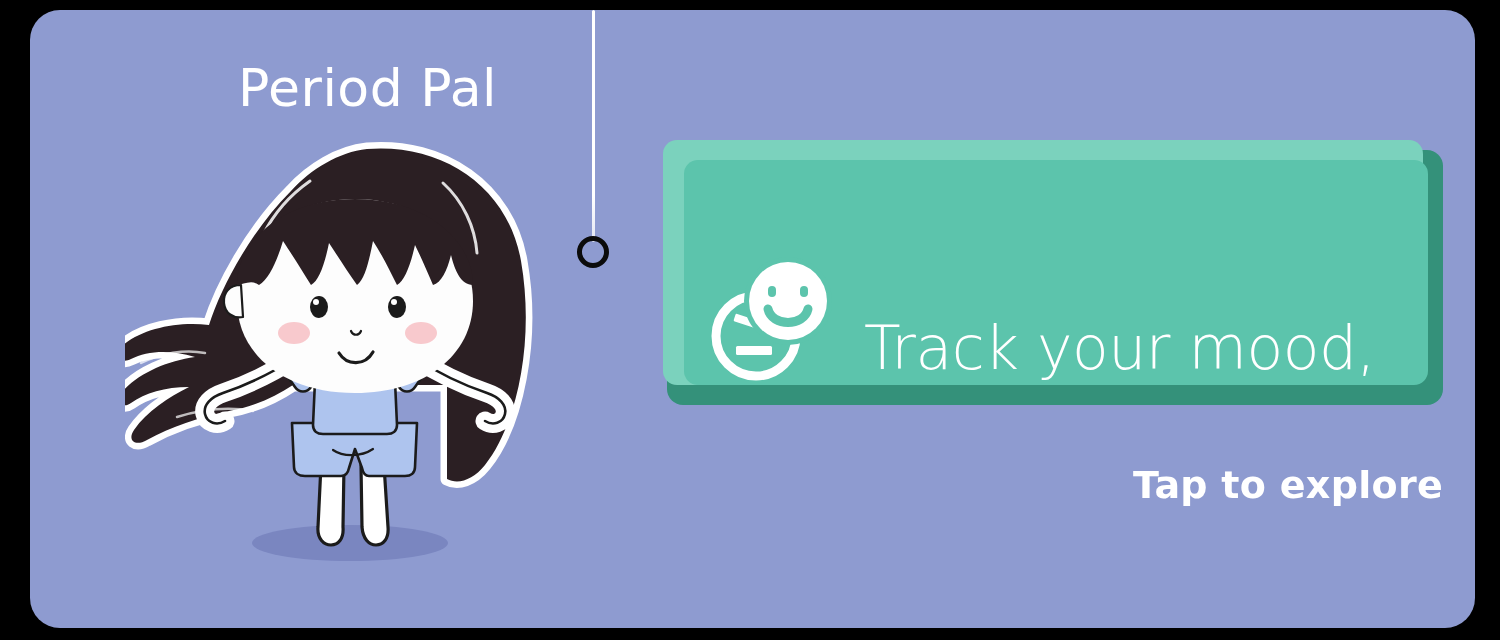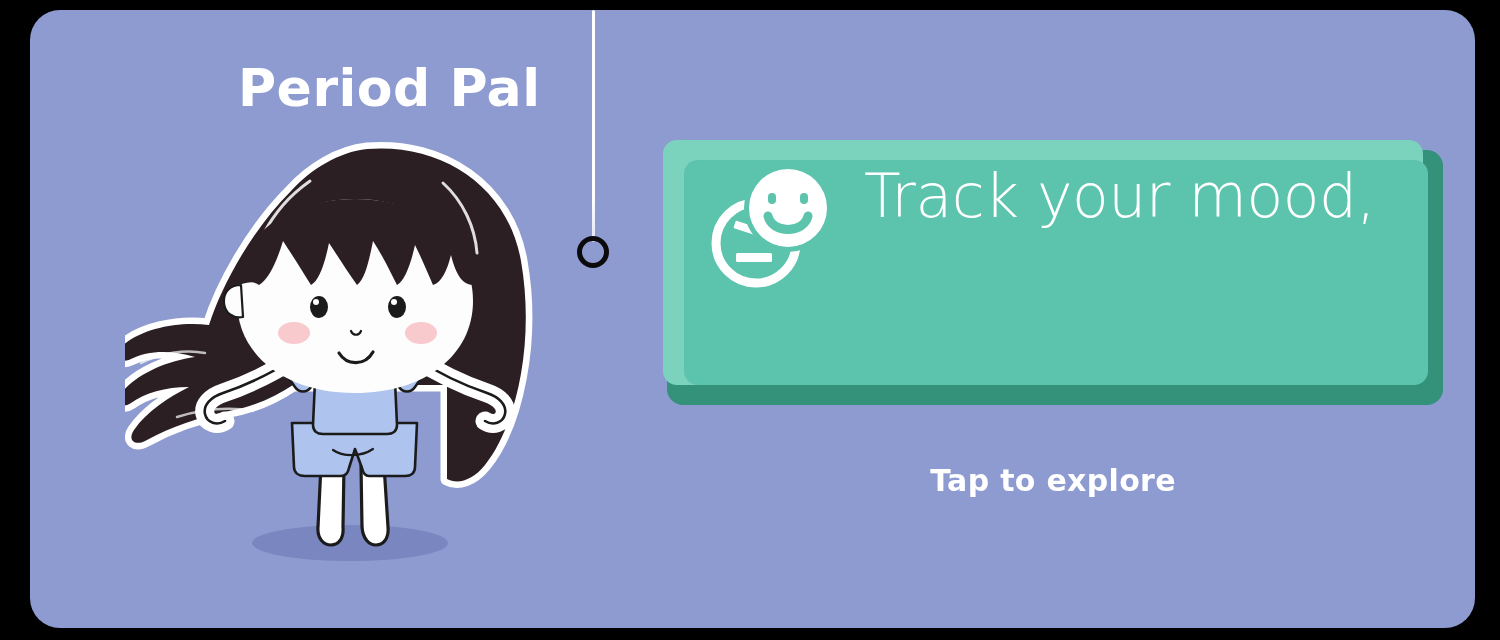--- a/index.html
+++ b/index.html
@@ -56,21 +56,21 @@
     background: transparent;
   }
 
   
   #app-title {
     position: absolute;
     left: 208px;
     top: 52px;
     font-family: "DejaVu Sans", sans-serif;
     font-size: 52px;
-    font-weight: 700;
+    font-weight: 400;
     color: #ffffff;
     letter-spacing: 0.5px;
     white-space: nowrap;
     line-height: 1;
   }
 
   
   #character {
     position: absolute;
     left: 95px;
@@ -115,21 +115,21 @@
     background: #5cc4ac;
     border-radius: 14px;
   }
   .card-inner {
     position: absolute;
     left: 21px;
     top: 20px;
     width: 744px;
     height: 225px;
     display: flex;
-    align-items: flex-start;
+    align-items: flex-end;
     box-sizing: border-box;
     padding-left: 22px;
   }
   #mood-icon {
     flex: 0 0 auto;
     width: 132px;
     height: 132px;
   }
   #mood-icon svg { display: block; width: 100%; height: 100%; }
 
@@ -145,24 +145,24 @@
     letter-spacing: -0.5px;
     text-align: left;
   }
 
   
   #tap-hint {
     position: absolute;
     left: 633px;
     top: 456px;
     width: 780px;
-    text-align: center;
+    text-align: right;
     font-family: "DejaVu Sans", sans-serif;
     font-weight: 700;
-    font-size: 30px;
+    font-size: 38px;
     color: #ffffff;
     letter-spacing: 0.3px;
     line-height: 1;
   }
 </style>
 </head>
 <body>
 
 <div id="stage">
 

